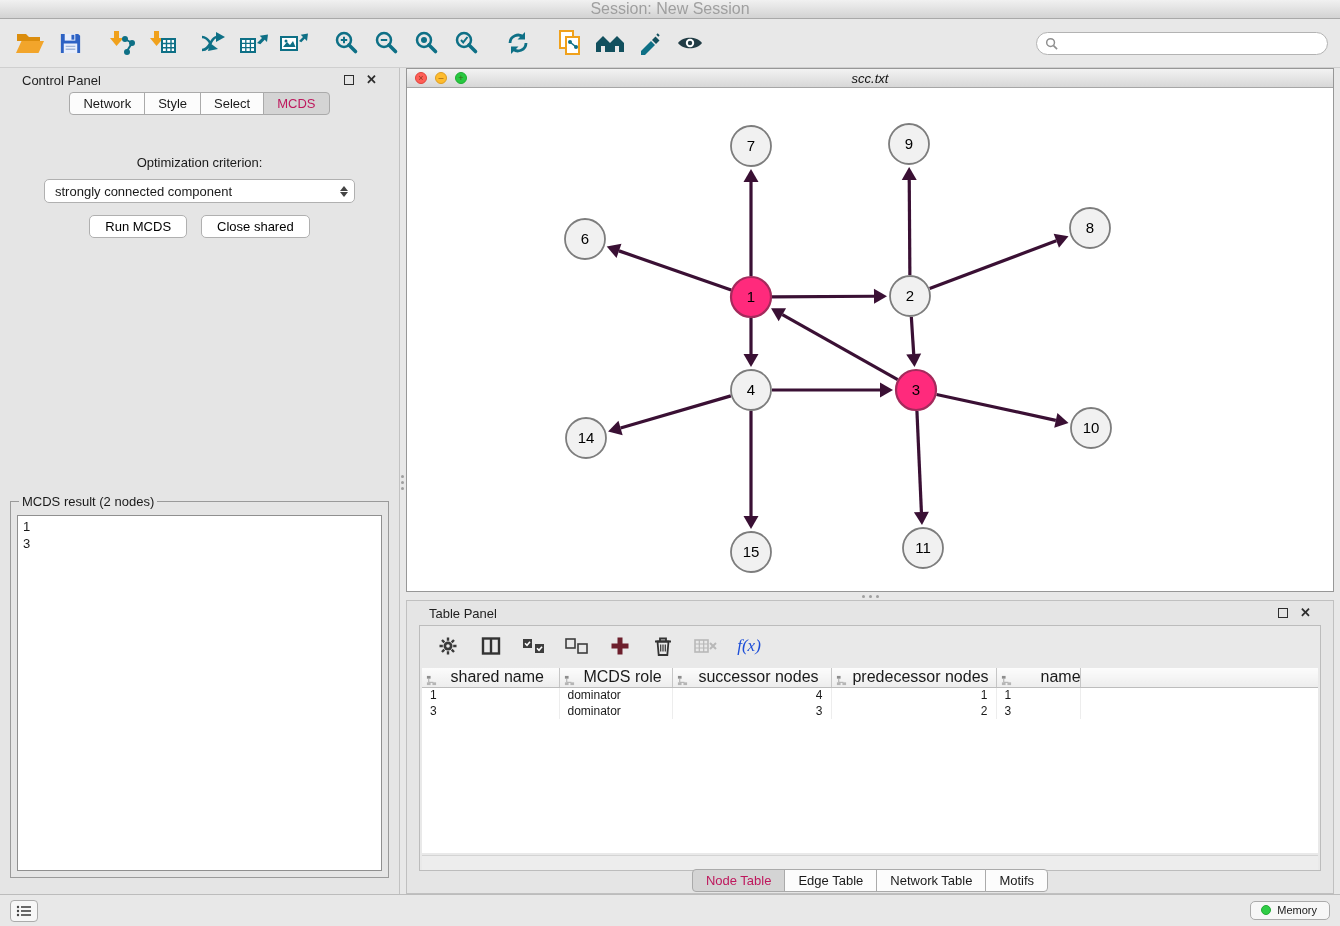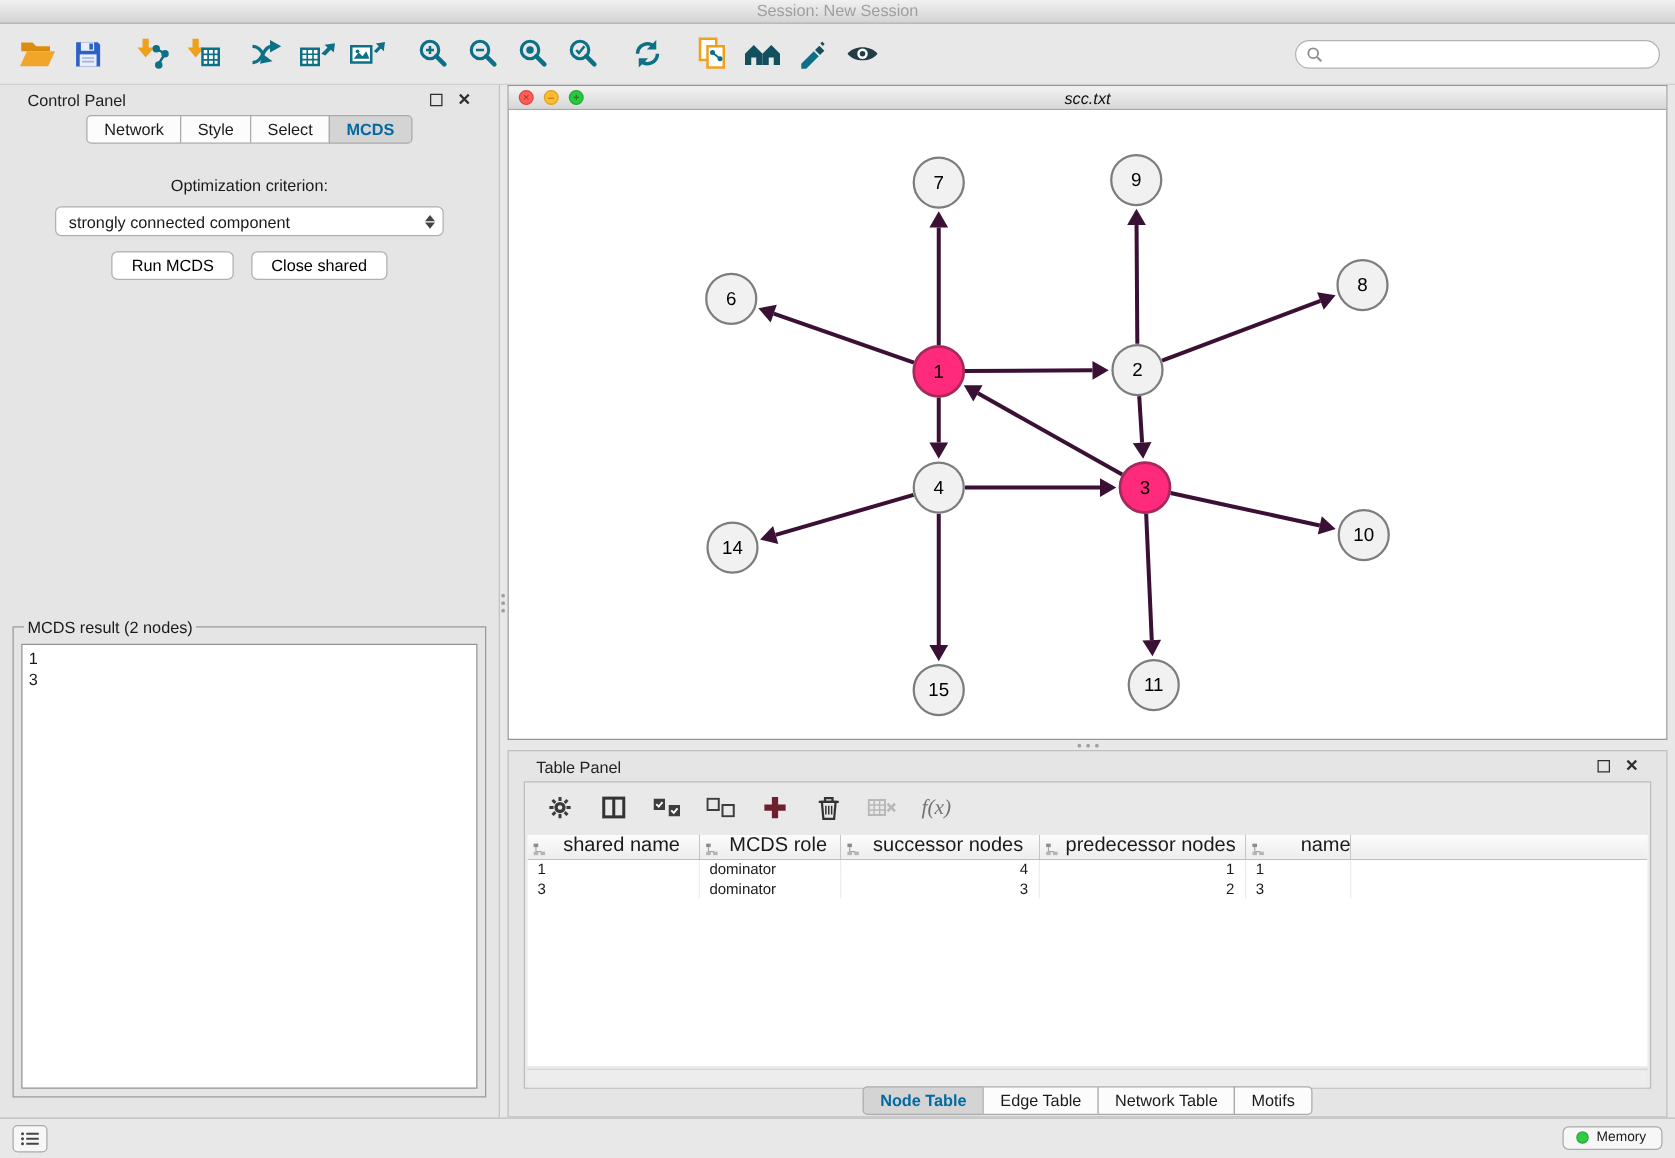--- a/index.html
+++ b/index.html
@@ -6,21 +6,21 @@
   html,body { width:1340px; height:926px; }
   body {
     background:#e8e8e8;
     font-family:"Liberation Sans", sans-serif;
     font-size:13px; color:#1a1a1a;
     position:relative; overflow:hidden;
   }
   
   .titlebar { height:19px; background:linear-gradient(#f1f1f1,#d3d3d3);
     border-bottom:1px solid #a9a9a9; text-align:center; line-height:18px;
-    color:#9f9f9f; font-size:13px; }
+    color:#9f9f9f; font-size:16px; }
   
   .toolbar { height:49px; display:flex; align-items:center; padding:0 10px;
     position:relative; border-bottom:1px solid #cfcfcf; }
   .tbtn { width:40px; height:40px; display:flex; align-items:center;
     justify-content:center; border-radius:4px; cursor:default; }
   .tgap { width:12px; }
   .searchbox { position:absolute; right:12px; top:13px; width:292px; height:23px;
     border:1px solid #b3b3b3; border-radius:12px; background:#fff;
     display:flex; align-items:center; padding:0 8px; gap:5px; }
   .searchbox input { border:none; outline:none; flex:1; background:transparent;
@@ -35,23 +35,23 @@
     font-size:13px; color:#222; }
   .header-icons { margin-left:auto; display:flex; gap:12px; align-items:center; }
   .float-ic { width:10px; height:10px; border:1.6px solid #2e2e2e; display:inline-block; }
   .close-ic { font-size:13px; font-weight:bold; color:#2e2e2e; line-height:10px; }
   
   .seg-tabs { display:flex; justify-content:center; }
   .seg-tab { border:1px solid #aaa; background:#fcfcfc; padding:3px 13px;
     font-size:13px; margin-left:-1px; white-space:nowrap; cursor:default; }
   .seg-tab:first-child { border-radius:4px 0 0 4px; margin-left:0; }
   .seg-tab:last-child { border-radius:0 4px 4px 0; }
-  .seg-tab.active { background:#d4d4d4; color:#0369a1;font-weight:bold; }
-  
-  .opt-label { text-align:center; margin-top:26px; }
+  .seg-tab.active { background:#d4d4d4; color:#be185d; }
+  
+  .opt-label { text-align:center; margin-top:40px; }
   .dropdown { margin:9px 44px 0 44px; height:24px; border:1px solid #b0b0b0;
     border-radius:5px; background:#fff; display:flex; align-items:center;
     padding:0 6px 0 10px;gap:16px; }
   .dd-stepper { margin-left:auto; display:flex; flex-direction:column; gap:1px;
     align-items:center; }
   .dd-stepper i { width:0; height:0; border-left:4px solid transparent;
     border-right:4px solid transparent; display:block; }
   .dd-up { border-bottom:5px solid #444; }
   .dd-down { border-top:5px solid #444; }
   .btn-row { display:flex; justify-content:center; gap:14px; margin-top:12px; }
@@ -90,21 +90,21 @@
   
   .table-panel { position:absolute; top:532px; left:0; right:0; bottom:0;
     background:#e5e5e5; border:1px solid #c0c0c0; }
   .table-box { position:absolute; top:24px; left:12px; right:12px; bottom:22px;
     border:1px solid #bcbcbc; background:#e9e9e9; }
   .table-toolbar { height:40px; display:flex; align-items:center; padding:0 14px;
     gap:15px; }
   .ttb { width:28px; height:28px; display:flex; align-items:center;
     justify-content:center; }
   .fx { font-family:"Liberation Serif", serif; font-style:italic; font-size:17px;
-    color:#737373; }
+    color:#1d4ed8; }
   .grid-area { position:absolute; top:42px; left:2px; right:2px; bottom:17px;
     background:#fff; overflow:hidden; }
   table.node-table { border-collapse:collapse; table-layout:fixed; width:100%; }
   table.node-table th { height:19px; font-weight:normal; font-size:16px;
     background:linear-gradient(#fcfcfc,#ededed); border-right:1px solid #c6c6c6;
     border-bottom:1px solid #bdbdbd; position:relative; padding:0 4px 0 18px;
     text-align:center; white-space:nowrap; overflow:hidden; }
   table.node-table th .sort-ic { position:absolute; left:4px; top:4px; }
   table.node-table td { height:16px; font-size:12px; padding:0 8px;
     border-right:1px solid #ededed; white-space:nowrap; overflow:hidden; }

